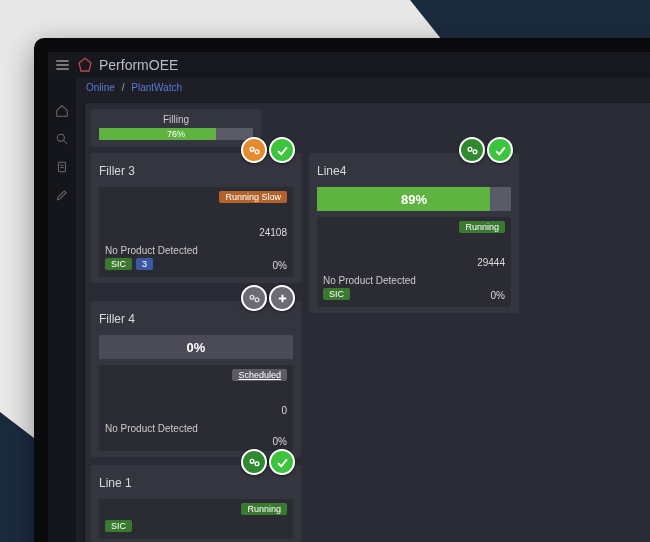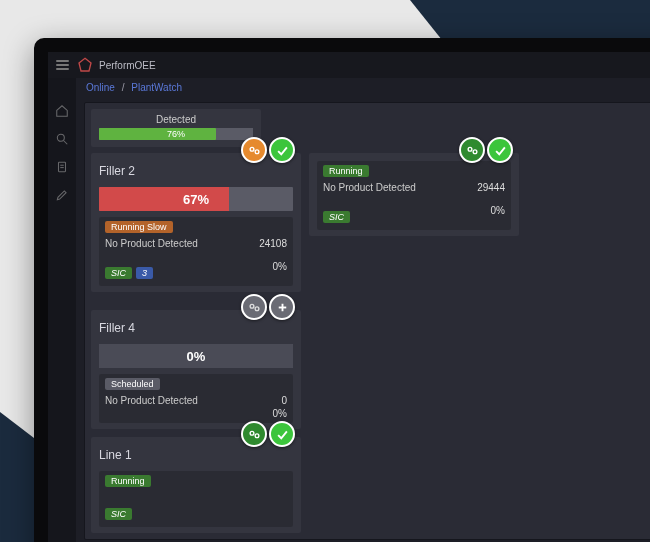--- a/index.html
+++ b/index.html
@@ -39,21 +39,21 @@
   .monitor{position:absolute;left:34px;top:38px;width:700px;height:560px;
     background:var(--bg-app);border:14px solid #0a0a0c;border-radius:10px;
     box-shadow:0 8px 30px rgba(0,0,0,.4);}
   .screen{position:relative;width:100%;height:100%;overflow:hidden;color:var(--text);font-size:11px;}
 
   
   .topbar{display:flex;align-items:center;gap:8px;height:26px;padding:0 8px;
     background:rgba(0,0,0,.2);}
   .menu-icon{display:inline-flex;flex-direction:column;gap:2px;}
   .menu-icon span{display:block;width:13px;height:2px;background:#777;border-radius:1px;}
-  .logo{display:flex;align-items:center;gap:6px;color:#bcbcc6;font-size:10px;}
+  .logo{display:flex;align-items:center;gap:6px;color:#bcbcc6;font-size:14px;}
   .logo-mark{width:16px;height:16px;}
   .breadcrumb{padding:4px 0 6px 38px;font-size:10px;}
   .breadcrumb a{color:var(--text-blue);text-decoration:none;text-align:right;}
   .breadcrumb .sep{color:var(--text-dim);margin:0 4px;}
 
   
   .sidebar{position:absolute;left:0;top:26px;bottom:0;width:28px;
     background:rgba(0,0,0,.25);display:flex;flex-direction:column;align-items:center;
     gap:14px;padding-top:26px;}
   .sidebar .side-icon{width:14px;height:14px;opacity:.55;}
@@ -94,30 +94,30 @@
   .big-bar{position:relative;height:24px;background:var(--gray-bar);border-radius:1px;
     margin-bottom:6px;overflow:hidden;}
   .big-bar .fill{position:absolute;left:0;top:0;bottom:0;}
   .big-bar .fill.green{background:var(--green);}
   .big-bar .fill.red{background:var(--red);}
   .big-bar .fill.gray{background:#4a4b56;}
   .big-bar .pct{position:absolute;inset:0;display:flex;align-items:center;justify-content:center;
     font-size:13px;font-weight:bold;color:#fff;}
 
   
-  .sub{background:rgba(0,0,0,.18);border-radius:2px;padding:4px 6px;font-size:10px;}
+  .sub{background:rgba(0,0,0,.18);border-radius:2px;padding:4px 6px;font-size:10px;text-align:right;}
   .chip{display:inline-block;padding:1px 6px;border-radius:2px;font-size:9px;color:#fff;margin-bottom:3px;vertical-align:middle;}
   .chip.green{background:var(--chip-green);}
   .chip.blue{background:var(--chip-blue);}
-  .chip.gray{background:var(--chip-gray);}
+  .chip.gray{background:var(--chip-gray);text-decoration:underline;}
   .chip.orange{background:var(--chip-orange);}
   .row{display:flex;justify-content:space-between;align-items:center;margin-top:2px;}
-  .row .label{color:#ccc;}
+  .row .label{color:#ccc;margin-top:37px;}
   .row .val{color:#ddd;margin-left:47px;}
-  .chiprow{display:flex;gap:4px;align-items:center;margin-top:16px;font-style:italic;}
+  .chiprow{display:flex;gap:4px;align-items:center;margin-top:0;}
 
   .stack{display:flex;flex-direction:column;gap:18px;}
 </style>
 </head>
 <body>
 
 <div class="bgshape">
   <div class="tri-tr"></div>
   <div class="tri-bl"></div>
 </div>
@@ -168,21 +168,21 @@
         <svg viewBox="0 0 24 24">
             <path d="M4 20l4-1 11-11-3-3L5 16z"></path>
           </svg>
       </span>
     </div>
 
     <div class="content">
 
       <div class="section">
         <div class="section-head">
-          <span class="sh-label">Detected</span>
+          <span class="sh-label">Filling</span>
           <div class="mini-bar">
             <div class="fill" style="width:76%"></div>
             <span class="pct">76%</span>
           </div>
         </div>
 
         <div class="cards">
 
           <div class="stack">
 
@@ -194,26 +194,22 @@
                       <circle cx="16" cy="14" r="3"></circle>
                     </svg>
                 </span>
                 <span class="round-icon green">
                   <svg viewBox="0 0 24 24" fill="none" stroke="#fff" stroke-width="3">
                       <polyline points="5,13 10,18 19,7"></polyline>
                     </svg>
                 </span>
               </div>
               <div class="title-row">
-                  <span class="title">Filler 2</span>
-                </div>
-              <div class="big-bar">
-                <div class="fill red" style="width:67%"></div>
-                <span class="pct">67%</span>
-              </div>
+                  <span class="title">Filler 3</span>
+                </div>
               <div class="sub">
                 <span class="chip orange">Running Slow</span>
                 <div class="row">
                   <span class="label">No Product Detected</span>
                   <span class="val">24108</span>
                 </div>
                 <div class="row">
                   <div class="chiprow">
                     <span class="chip green">SIC</span>
                     <span class="chip blue">3</span>
@@ -266,20 +262,27 @@
                     <circle cx="8" cy="10" r="3"></circle>
                     <circle cx="16" cy="14" r="3"></circle>
                   </svg>
               </span>
               <span class="round-icon green">
                 <svg viewBox="0 0 24 24" fill="none" stroke="#fff" stroke-width="3">
                     <polyline points="5,13 10,18 19,7"></polyline>
                   </svg>
               </span>
             </div>
+            <div class="title-row">
+                <span class="title">Line4</span>
+              </div>
+            <div class="big-bar">
+              <div class="fill green" style="width:89%"></div>
+              <span class="pct">89%</span>
+            </div>
             <div class="sub">
               <span class="chip green">Running</span>
               <div class="row">
                 <span class="label">No Product Detected</span>
                 <span class="val">29444</span>
               </div>
               <div class="row">
                 <div class="chiprow">
                   <span class="chip green">SIC</span>
                 </div>

